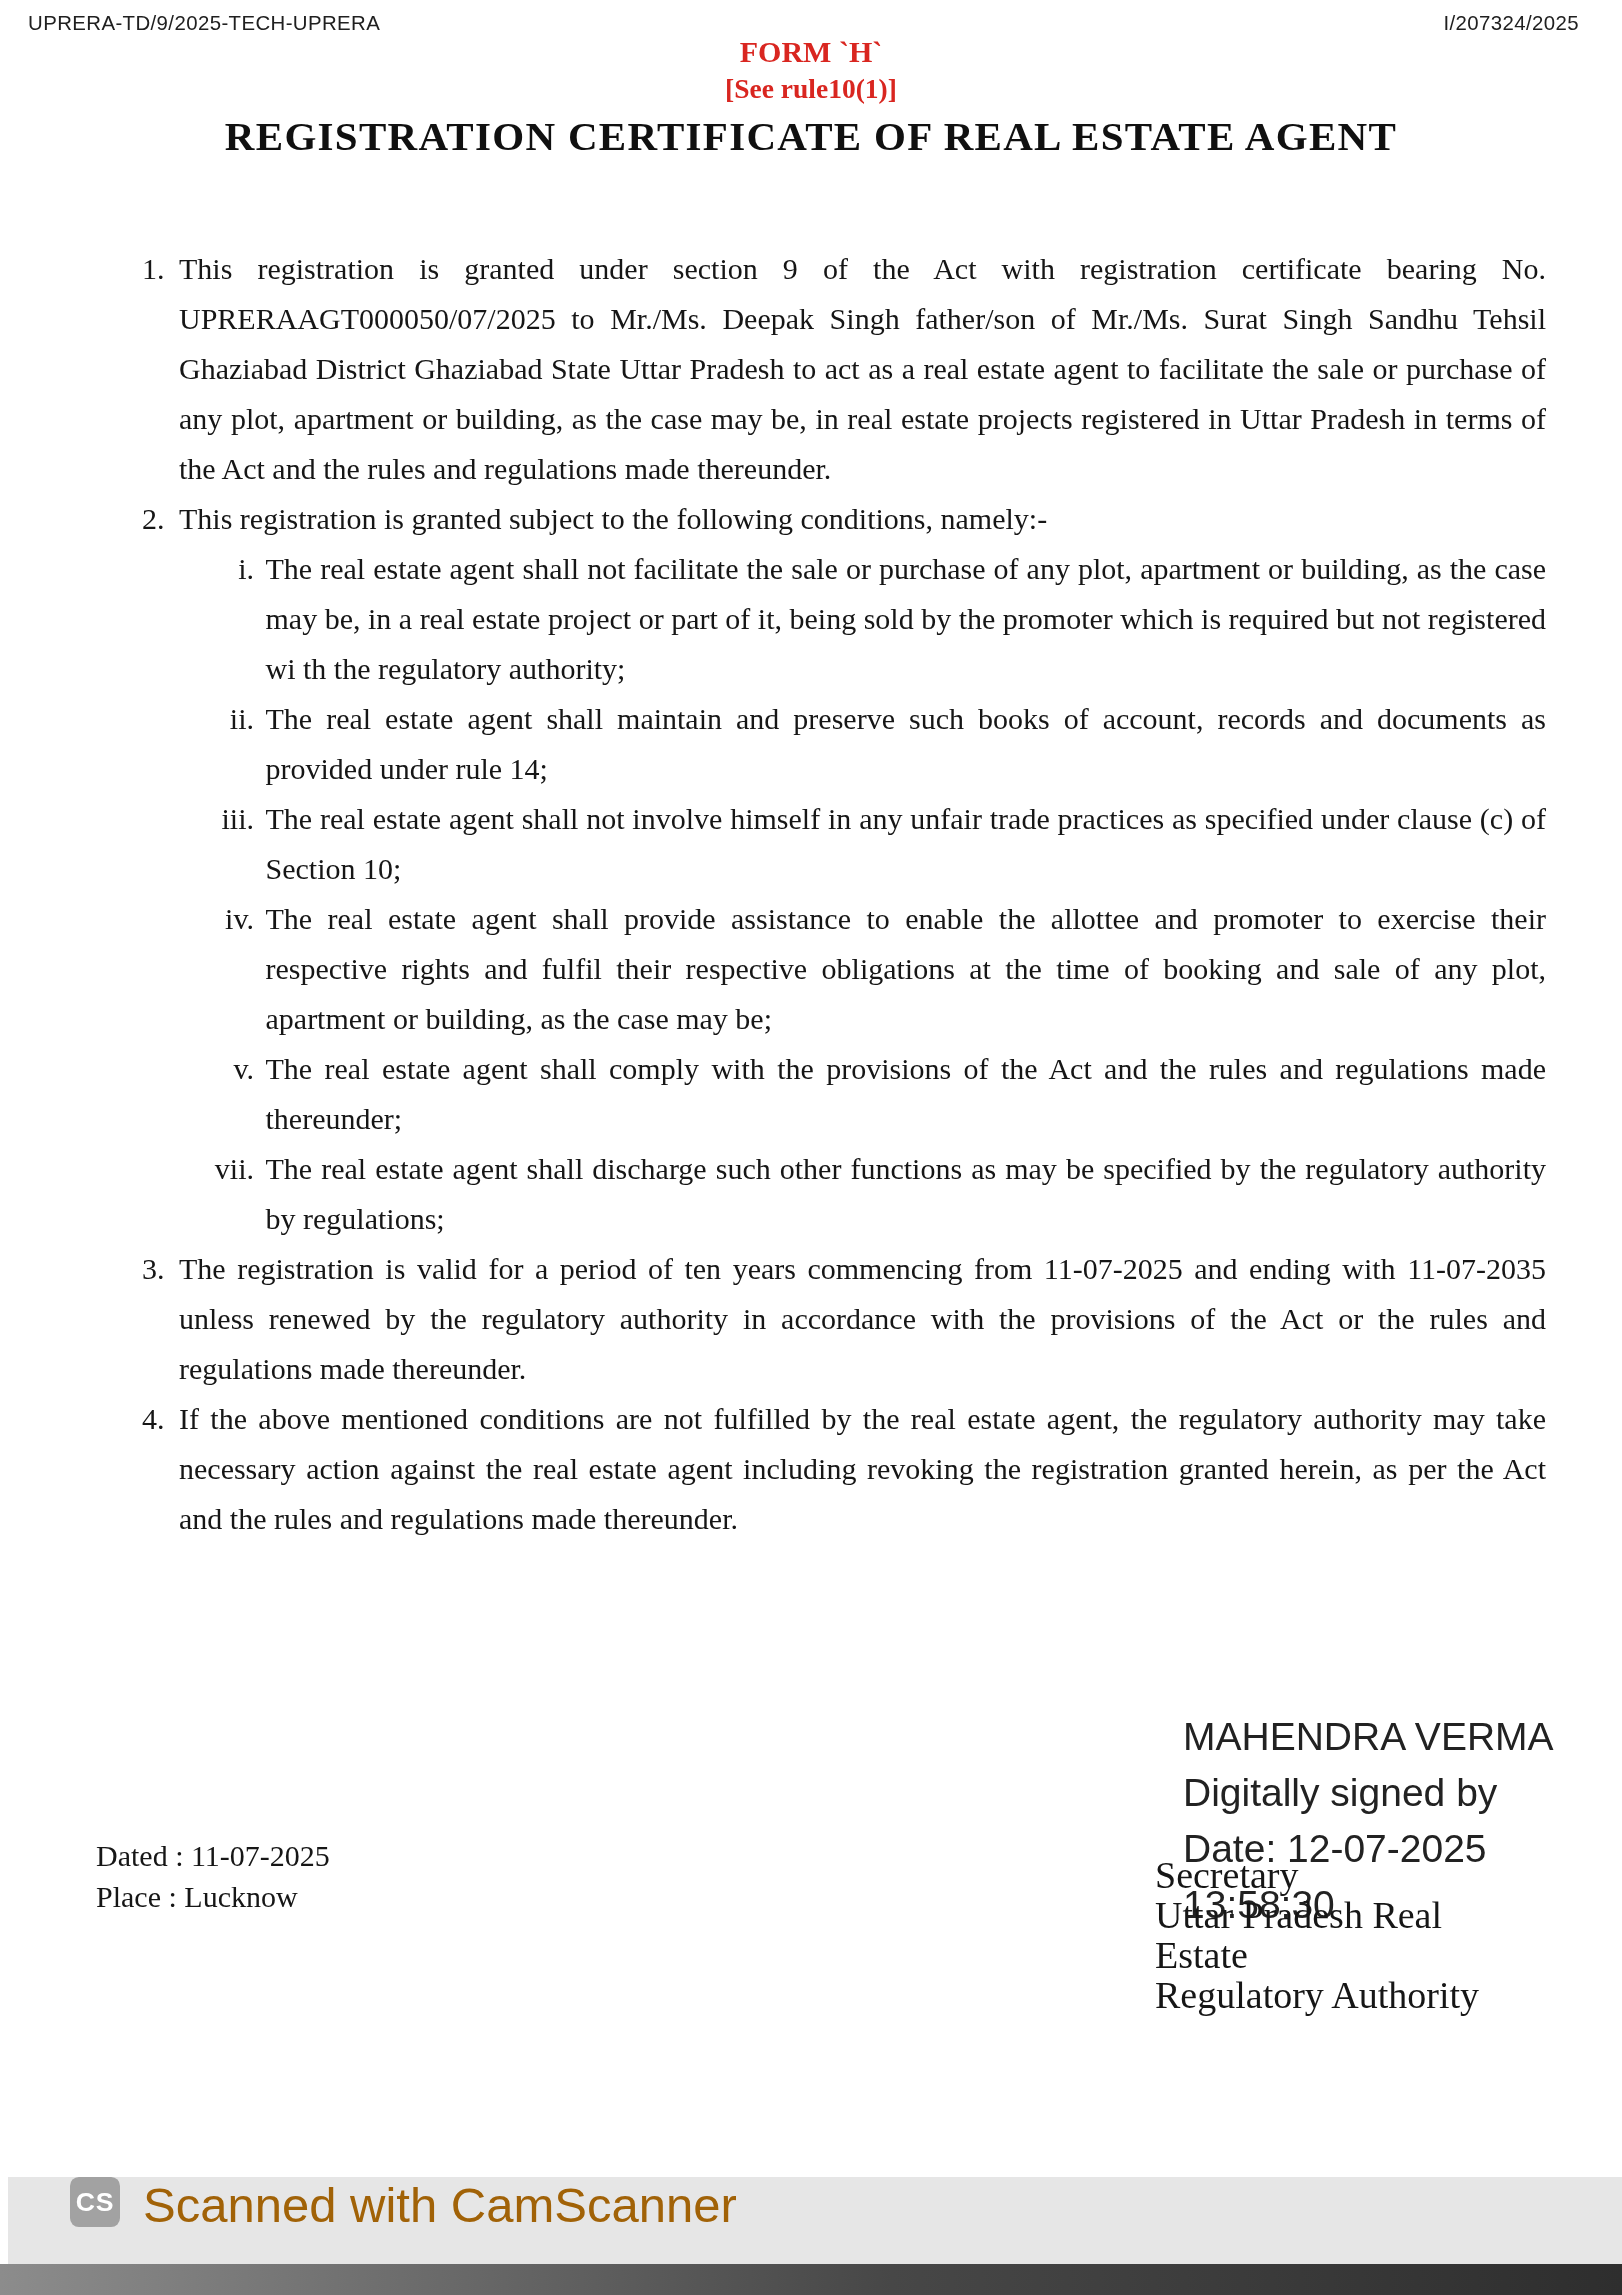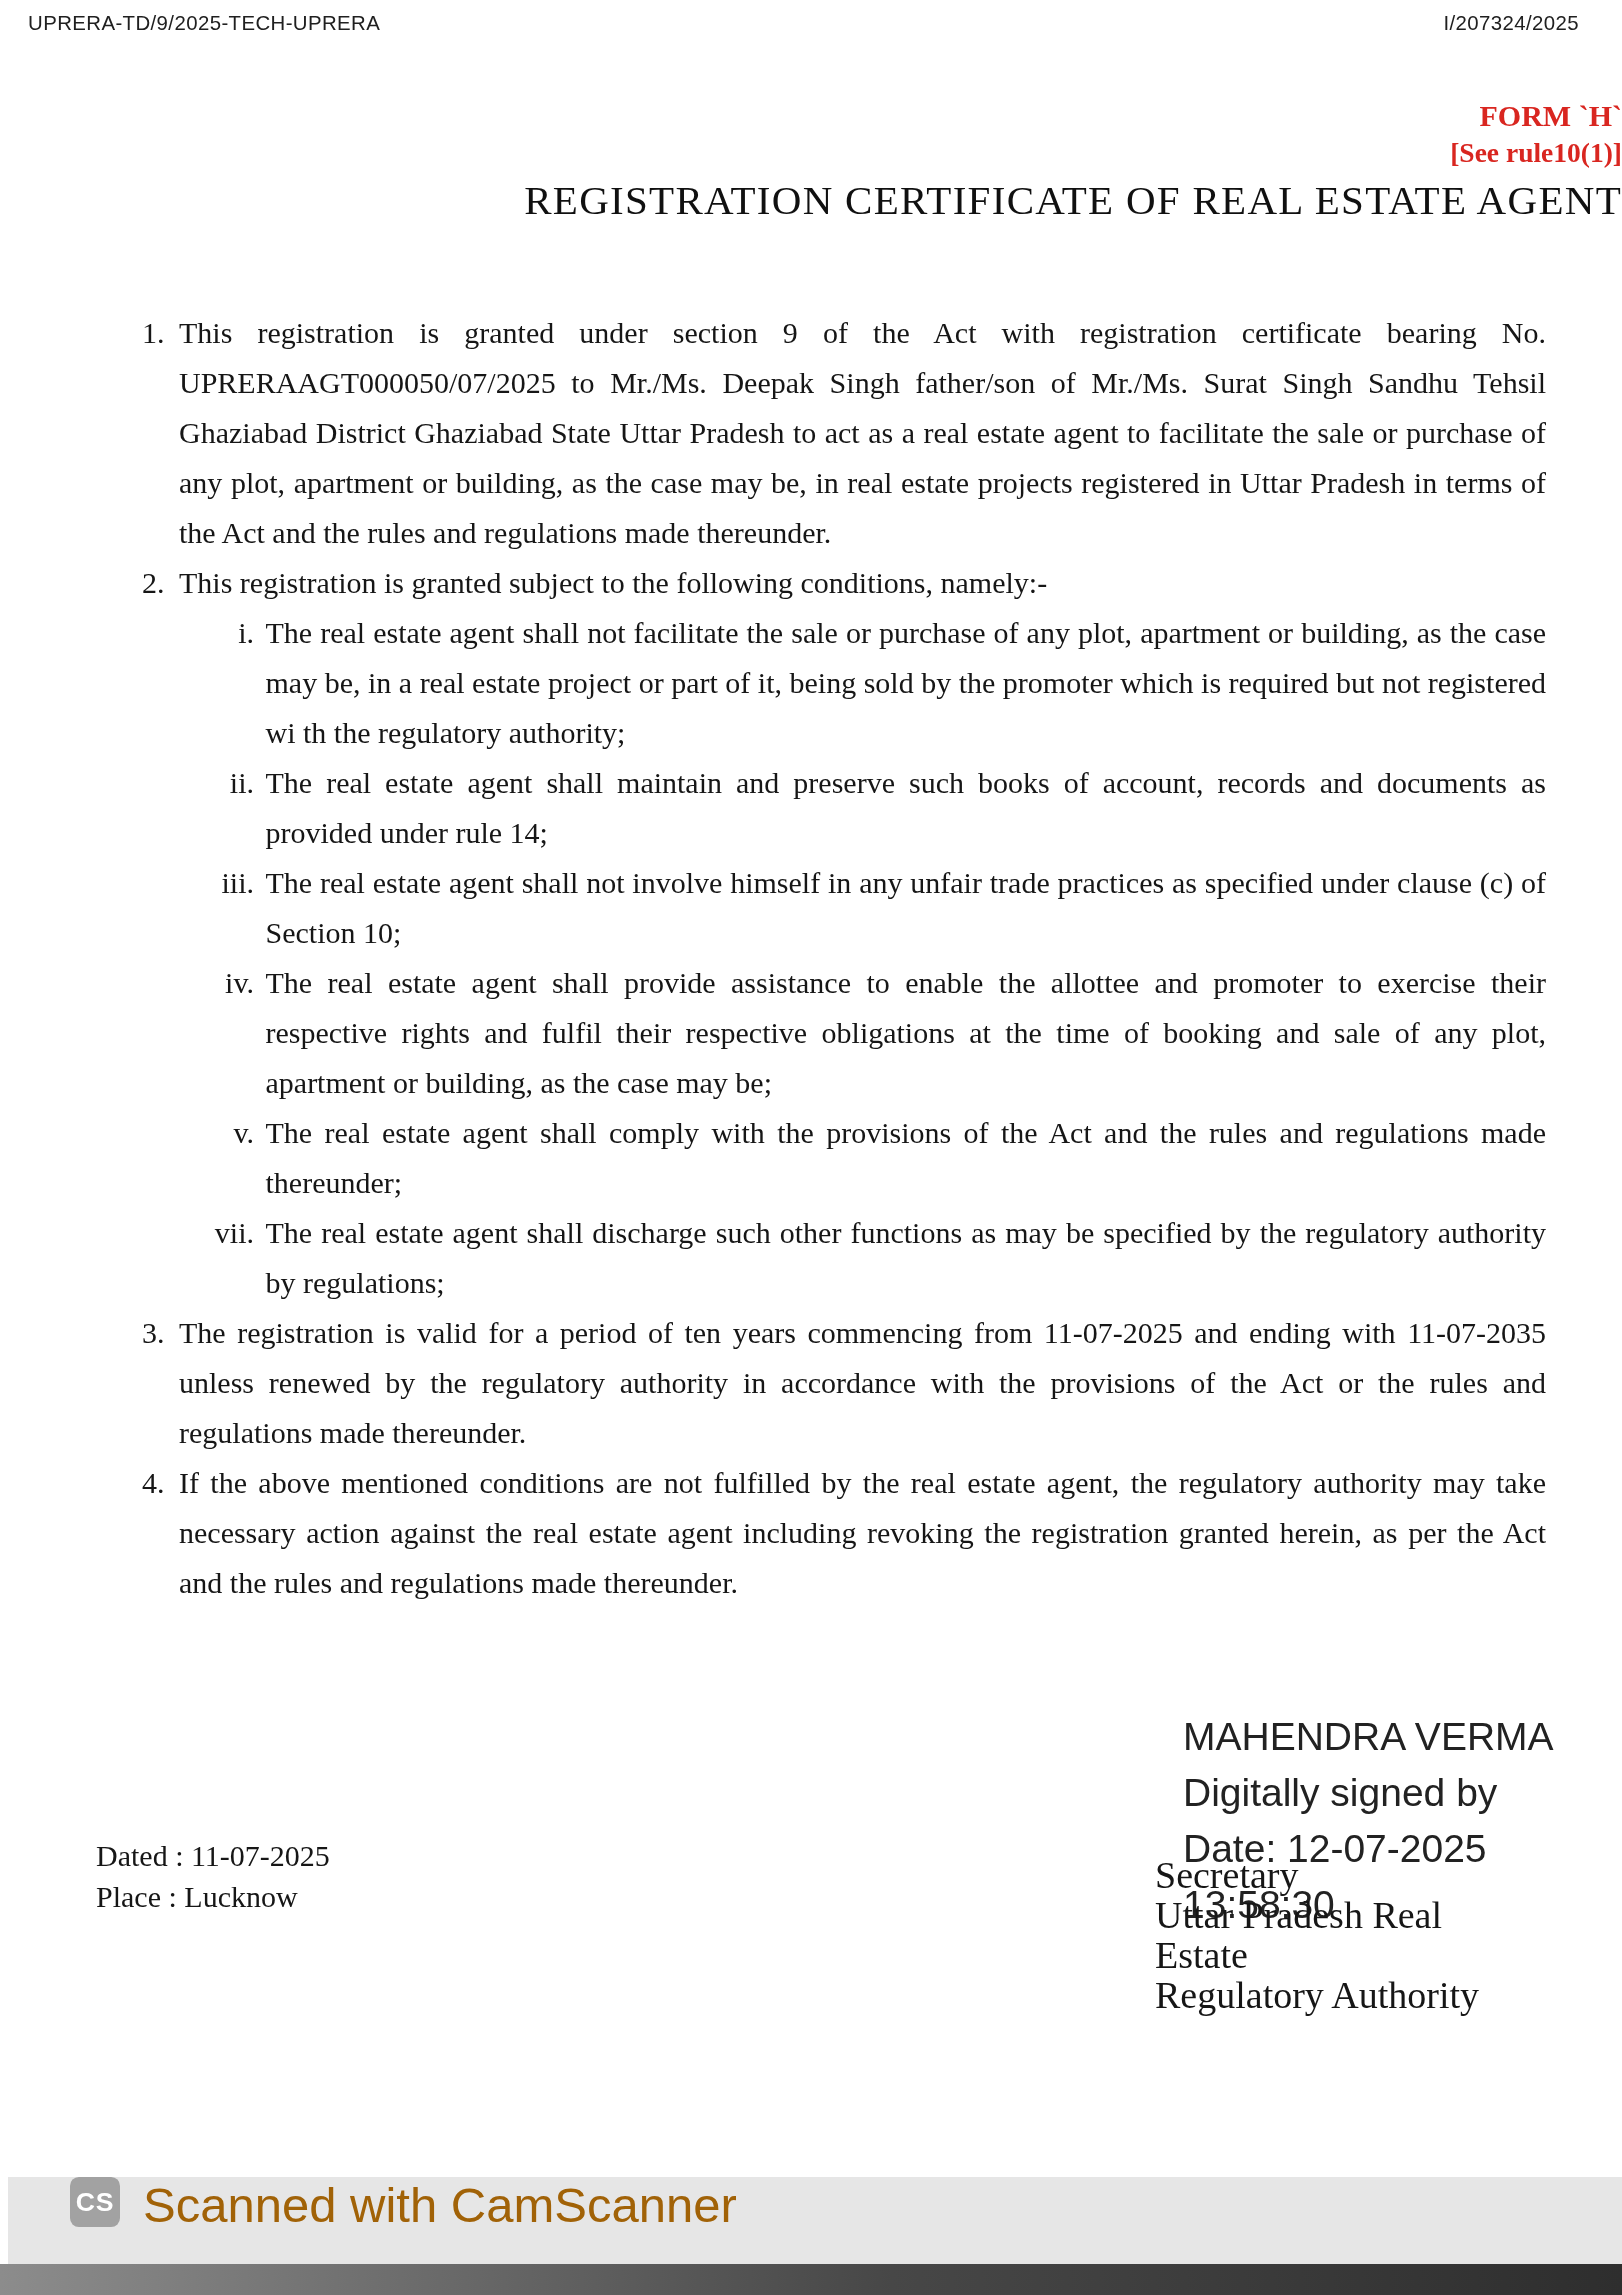--- a/index.html
+++ b/index.html
@@ -19,24 +19,24 @@
     display: flex;
     justify-content: space-between;
     align-items: flex-start;
     padding: 12.4px 43px 0 28px;
     font-family: "Liberation Sans", sans-serif;
     font-size: 20.4px;
     letter-spacing: 0.4px;
     color: #202020;
     text-align: center;
   }
-  .title-block { text-align: right; margin-top: 64px; }
+  .title-block { text-align: center; }
   .form-title  { color: #d92620; font-weight: bold; font-size: 30px; }
   .rule-ref    { color: #d92620; font-weight: bold; font-size: 27.5px; margin-top: 3.5px; }
-  .main-title  { color: #101010; font-weight: normal; font-size: 41px; letter-spacing: 1.3px; margin-top: 7px; }
+  .main-title  { color: #101010; font-weight: bold; font-size: 41px; letter-spacing: 1.3px; margin-top: 7px; }
 
   .list {
     margin-top: 84px;
     padding: 0 76px 0 142px;
     font-size: 30px;
     line-height: 50px;
     color: #161616;
   }
   .item { display: flex; }
   .num  { flex: none; width: 37px; }

